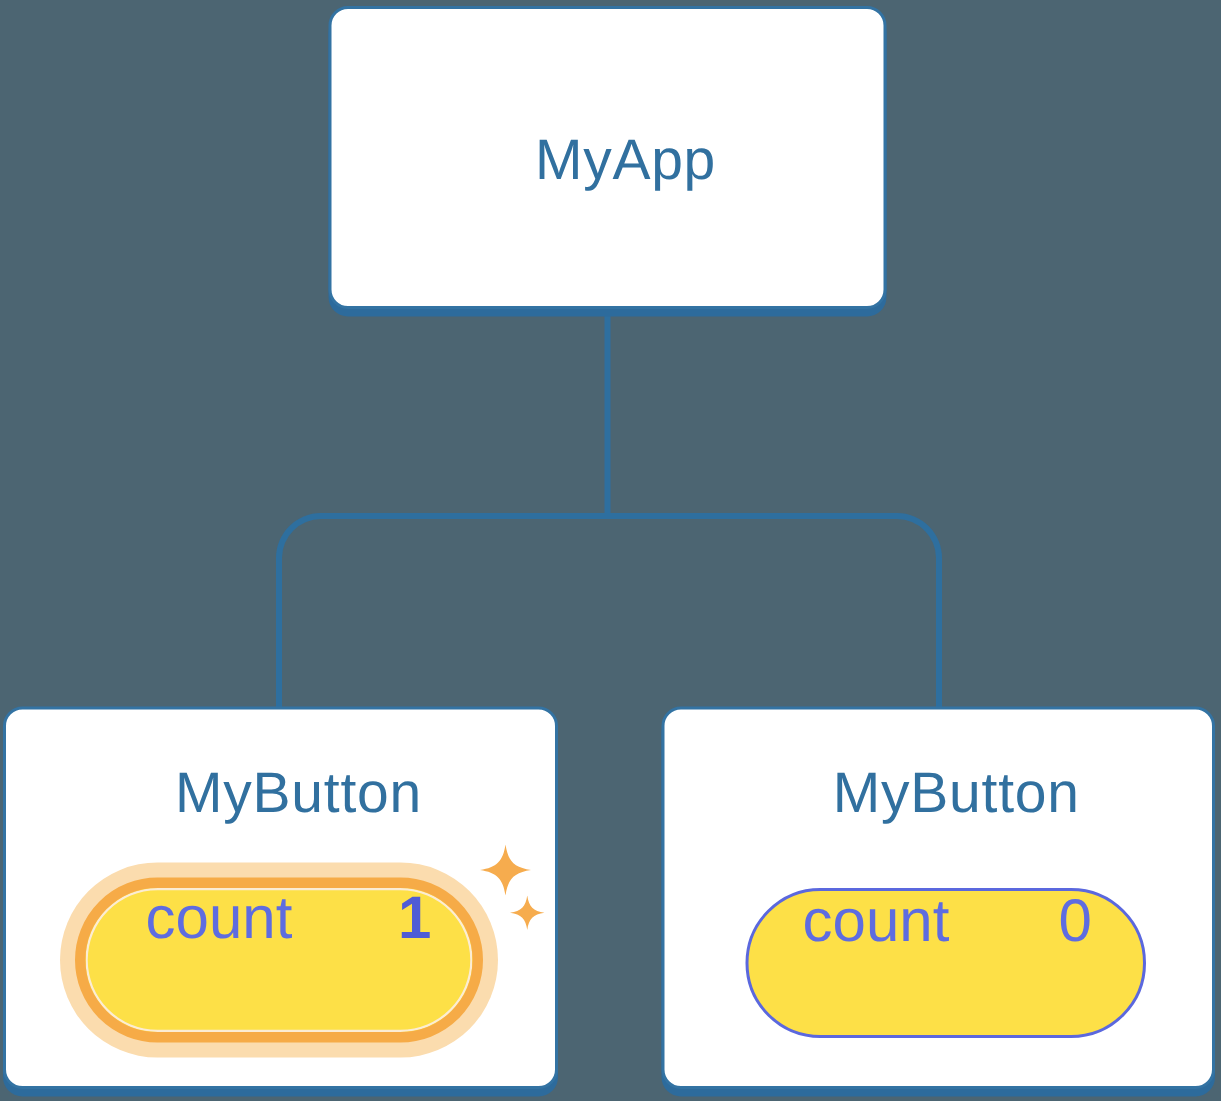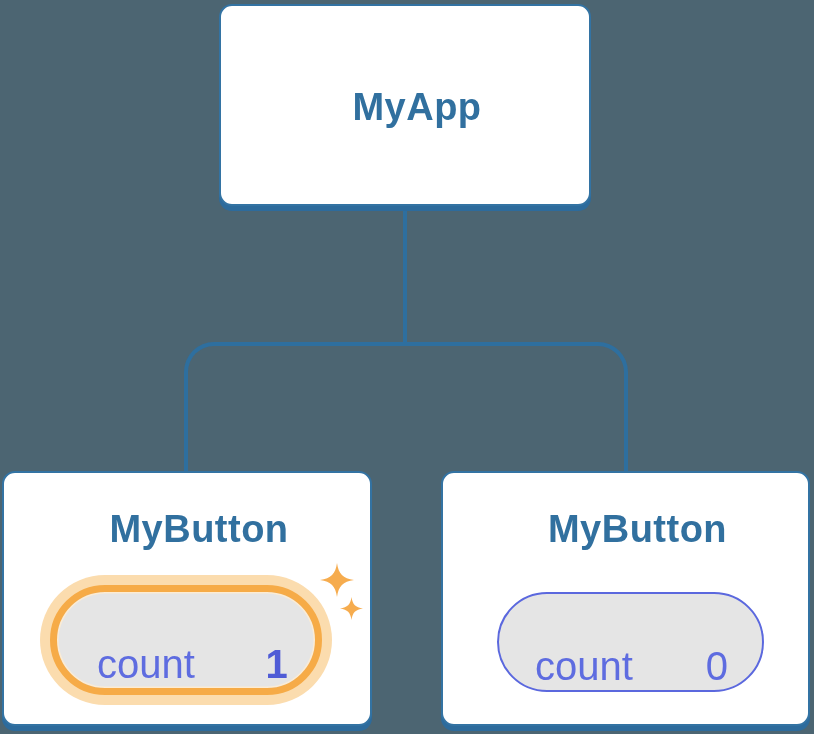--- a/index.html
+++ b/index.html
@@ -27,21 +27,21 @@
   .card-root   { left: 219px; top: 4px;   width: 372px; height: 202px; }
   .card-left   { left: 2px;   top: 471px; width: 370px; height: 255px; }
   .card-right  { left: 441px; top: 471px; width: 369px; height: 255px; }
 
   .node-title {
     position: absolute;
     left: 0; right: 0;
     text-align: center;
     color: #31709f;
     font-size: 38px;
-    font-weight: 700;
+    font-weight: 400;
     letter-spacing: 0.5px;
     line-height: 44px;
     padding-left: 24px;
   }
   .card-root .node-title { top: 79px; }           
   .card-left .node-title, .card-right .node-title { top: 34px; }
 
   
   .stem {
     position: absolute;
@@ -57,24 +57,24 @@
     border-top: 4px solid #2e6f9f;
     border-left: 4px solid #2e6f9f;
     border-right: 4px solid #2e6f9f;
     border-radius: 30px 30px 0 0;
   }
 
   
   .pill {
     position: absolute;
     display: flex;
-    align-items: flex-end;
+    align-items: flex-start;
     box-sizing: border-box;
     border-radius: 999px;
-    background: #e5e5e5;
+    background: #fde047;
     overflow: hidden;
   }
   .pill-normal {
     left: 54px; top: 119px;
     width: 267px; height: 100px;
     border: 2.5px solid #5b68de;
   }
   .pill-highlight {
     left: 46px; top: 112px;
     width: 272px; height: 110px;

